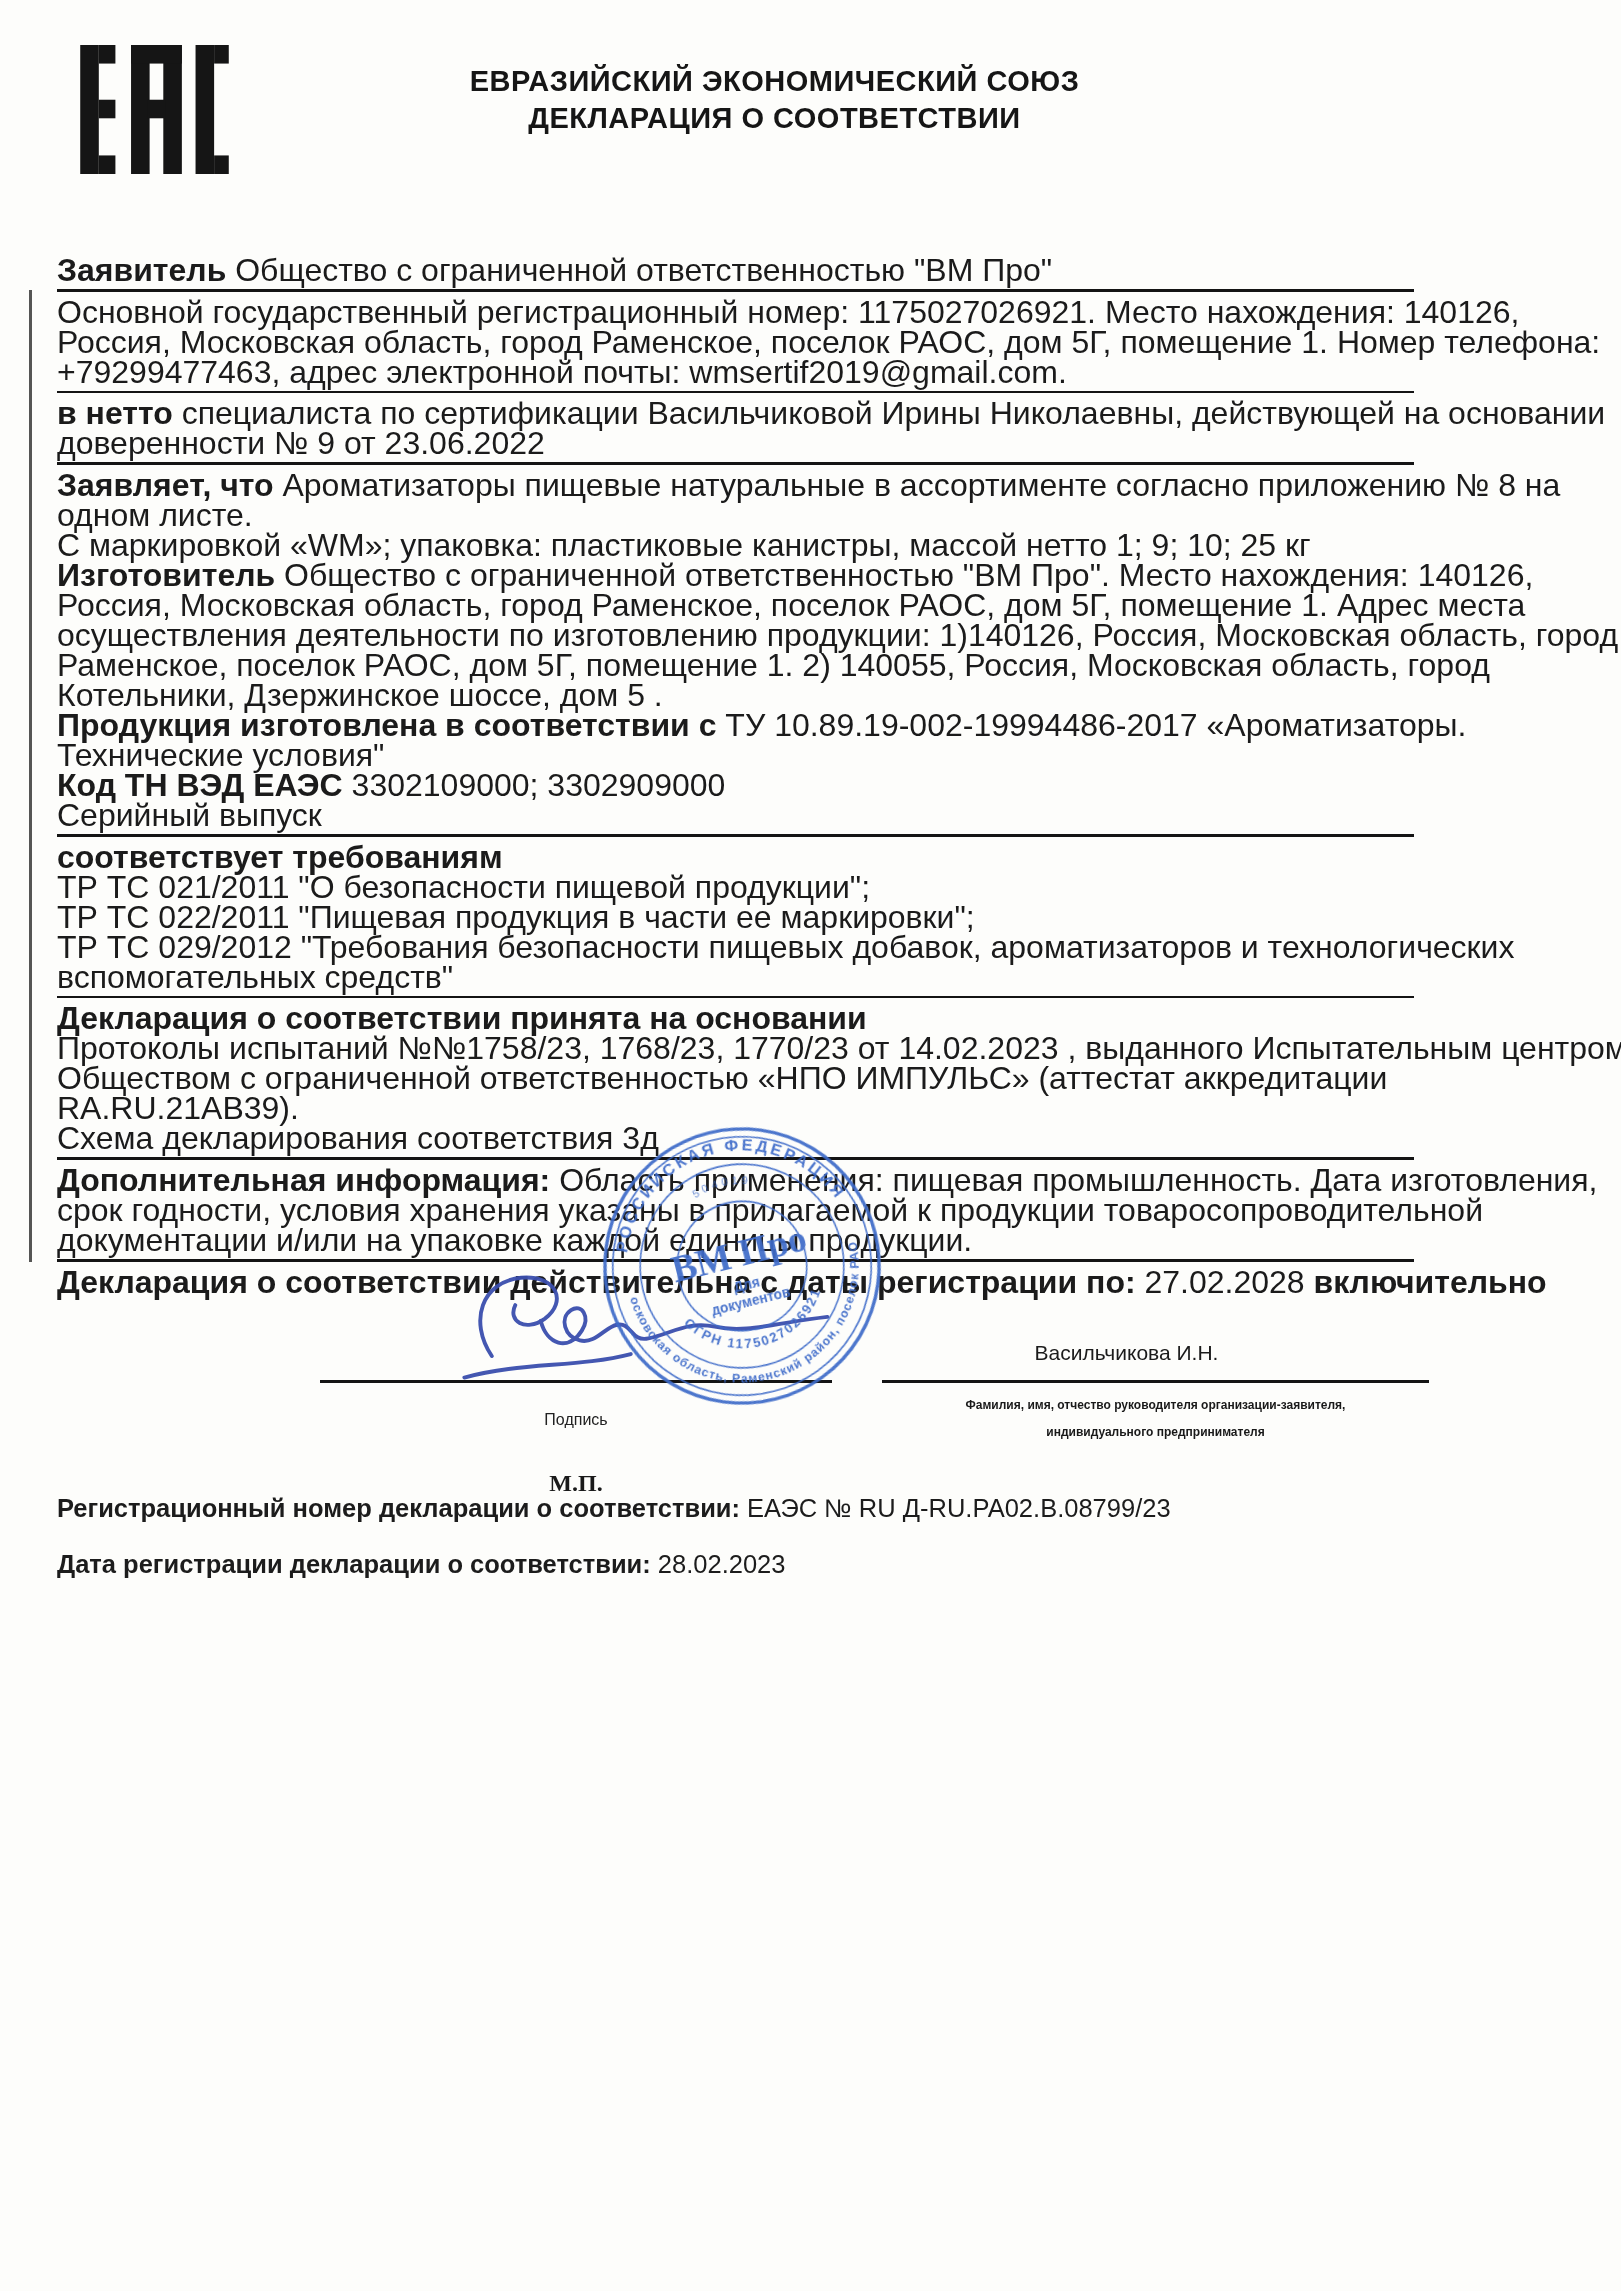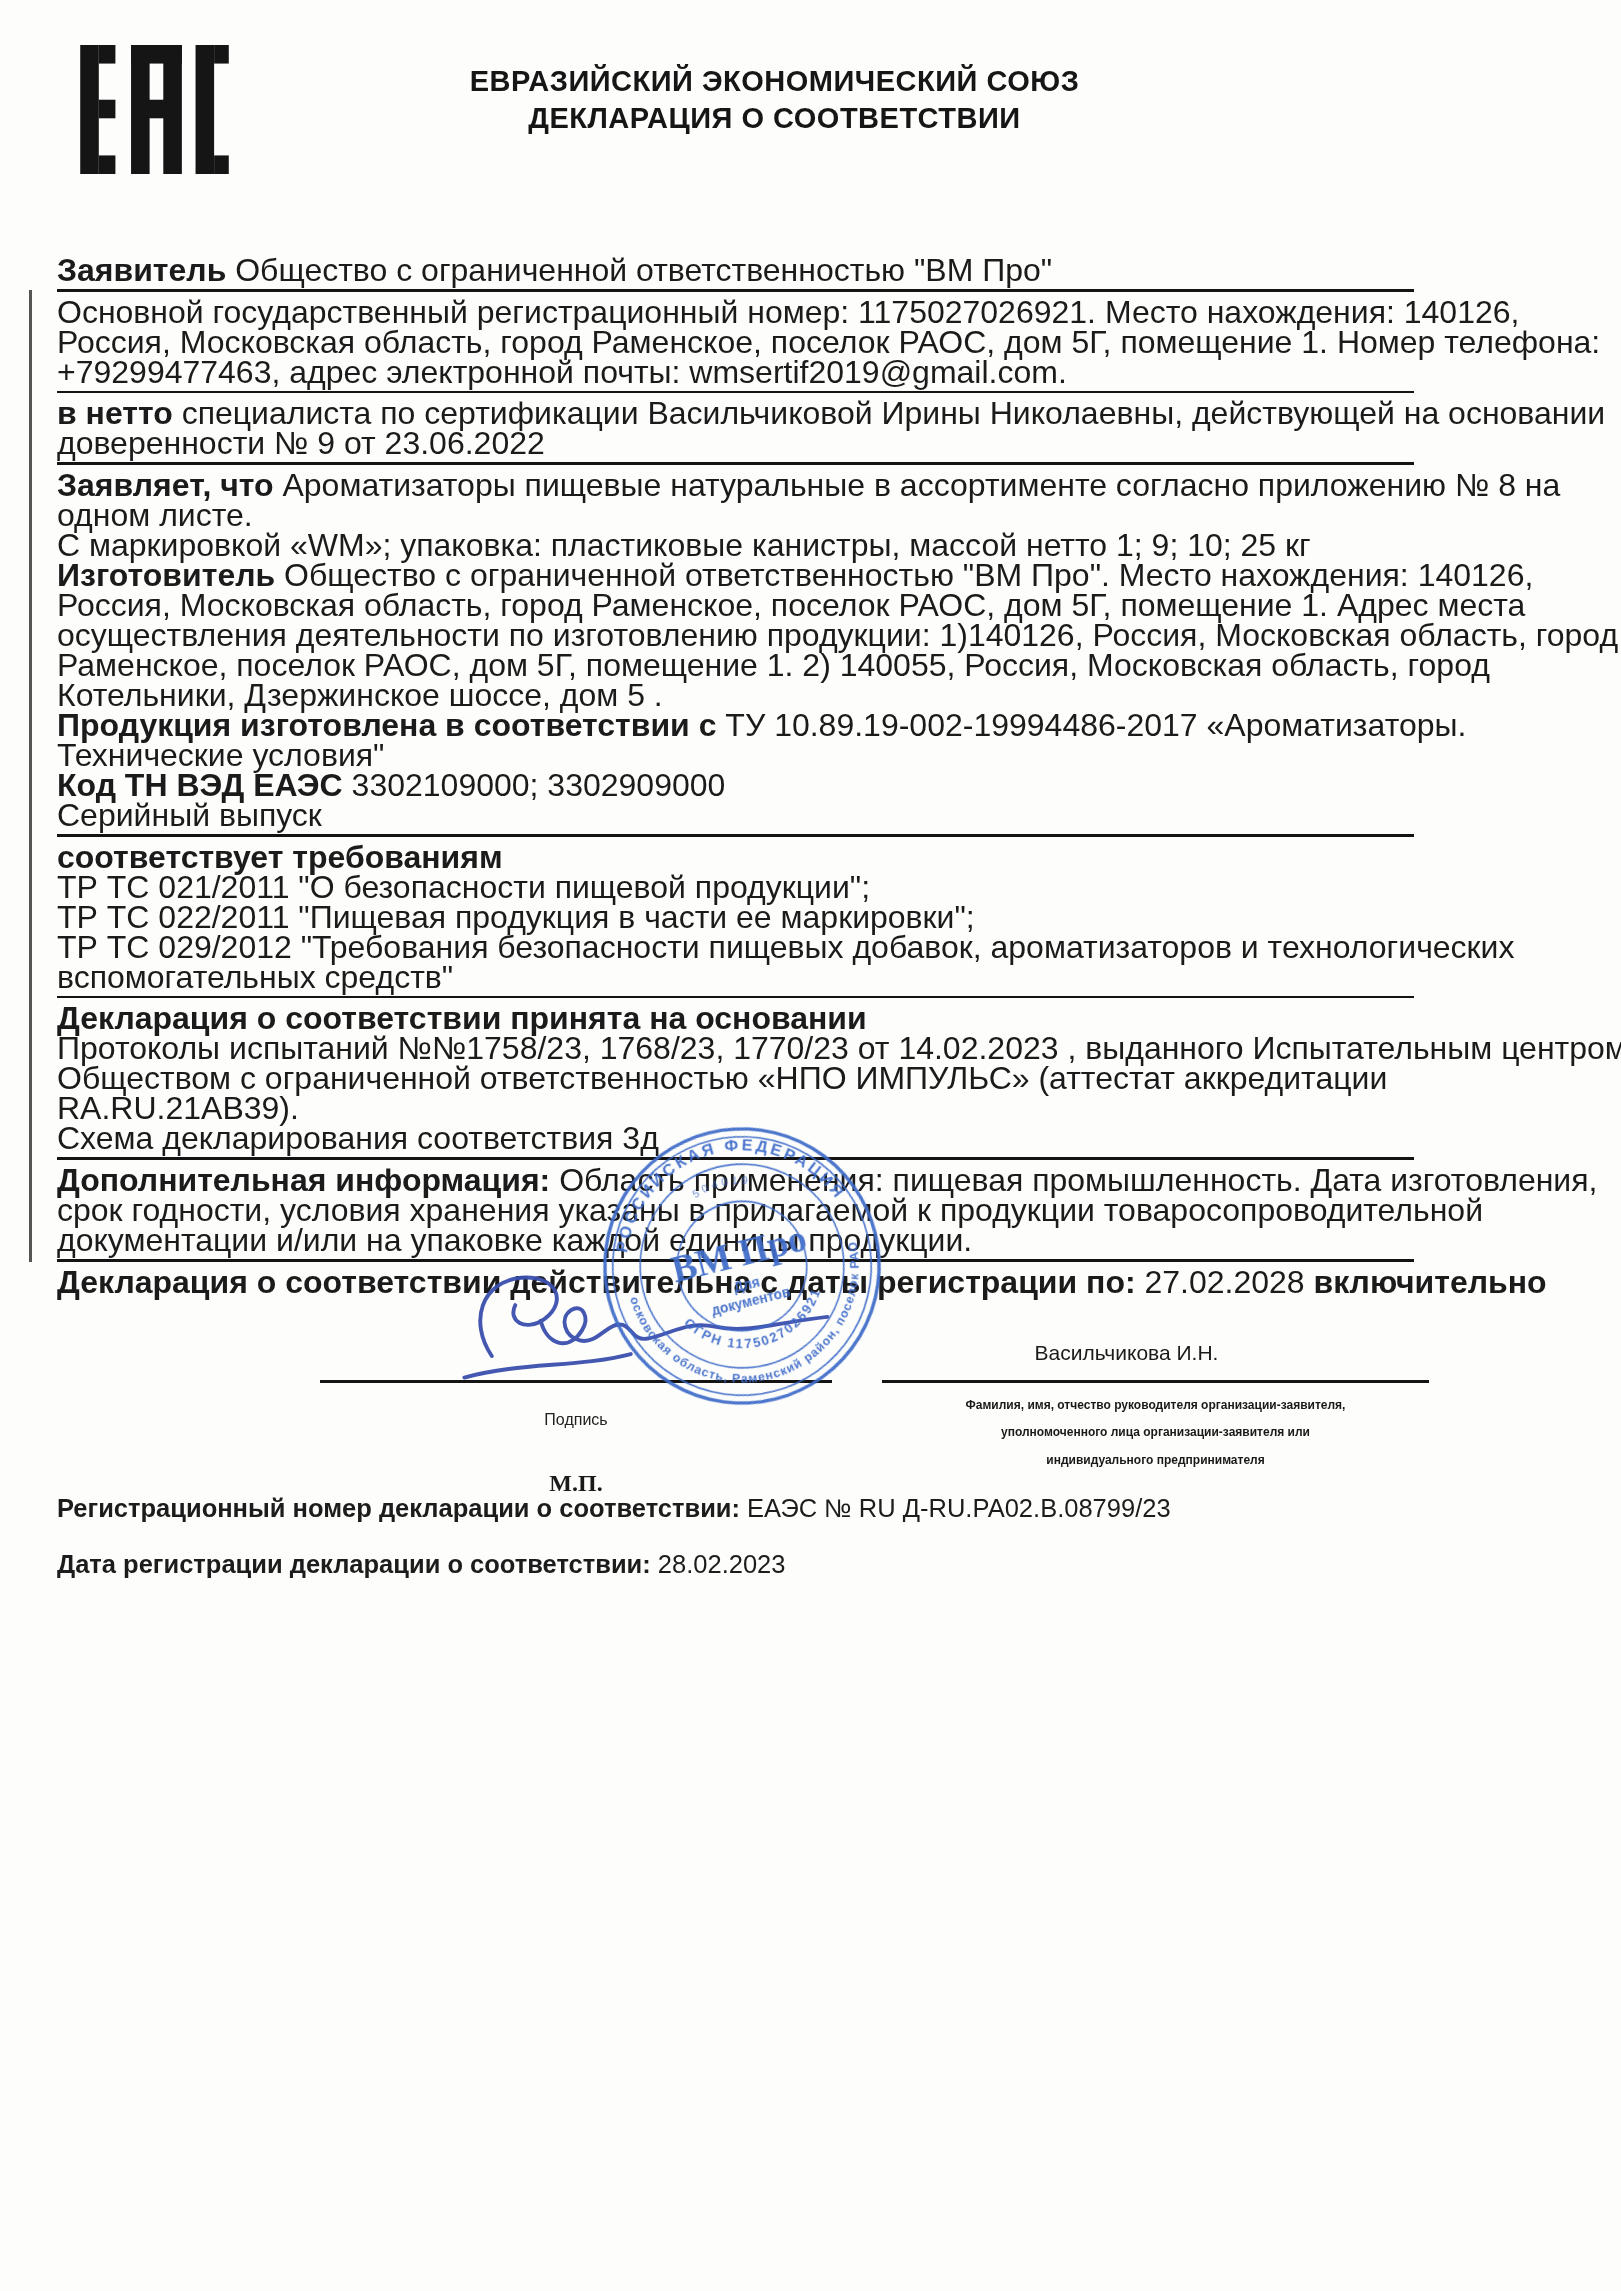--- a/index.html
+++ b/index.html
@@ -138,21 +138,20 @@
       <div class="bline"><span class="b">Декларация о соответствии действительна с даты регистрации по: </span><span>27.02.2028 </span><span class="b">включительно</span></div>
     </div>
 
   <div class="sigline left"></div>
   <div class="sigline right"></div>
   <div class="podpis">Подпись</div>
   <div class="mp">М.П.</div>
   <div class="signame">Васильчикова И.Н.</div>
   <div class="sigcap" id="name-caption">
       <div>Фамилия, имя, отчество руководителя организации-заявителя,</div>
-      <div>уполномоченного лица организации-заявителя или</div>
       <div>индивидуального предпринимателя</div>
     </div>
 
   <div class="reg">
     <div class="row">
       <span class="lbl">Регистрационный номер декларации о соответствии: </span><span>ЕАЭС № RU Д-RU.РА02.В.08799/23</span>
     </div>
     <div class="row">
       <span class="lbl">Дата регистрации декларации о соответствии: </span><span>28.02.2023</span>
     </div>

